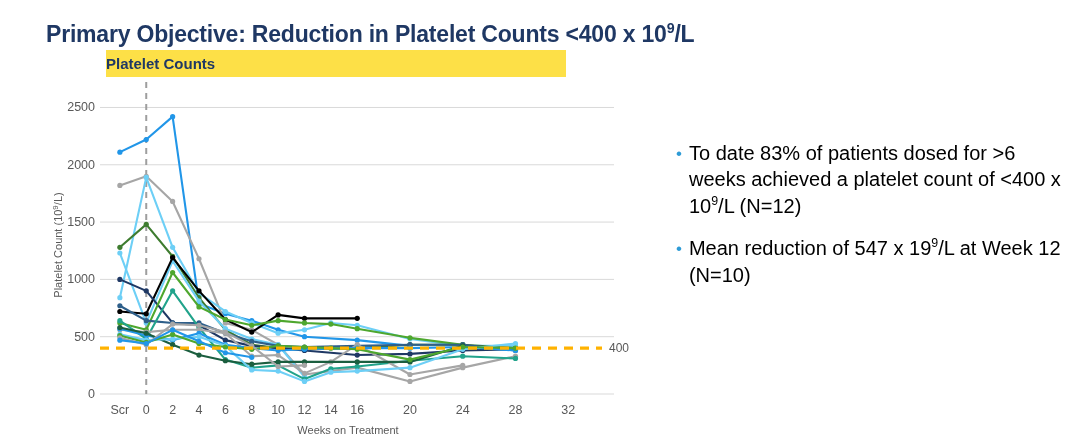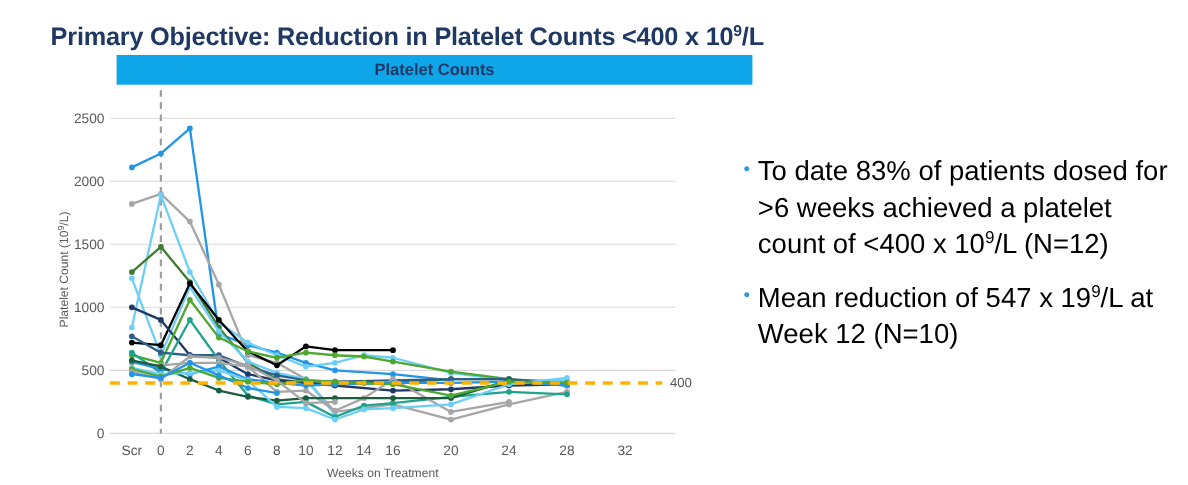--- a/index.html
+++ b/index.html
@@ -26,26 +26,26 @@
   .slide-title sup{font-size:0.62em;vertical-align:super;}
 
   .chart-panel{
     position:absolute;
     left:40px;top:50px;
     width:590px;height:385px;
   }
   .chart-banner{
     position:absolute;
     left:66px;top:0px;
-    width:578px;height:27px;
-    background:#0ea5e9;
+    width:460px;height:27px;
+    background:#fde047;
     color:#1F3864;
     font-weight:bold;
     font-size:15px;
-    display:flex;align-items:center;justify-content:center;
+    display:flex;align-items:center;justify-content:flex-start;
   }
 
   .plot-wrap{position:absolute;left:0;top:30px;width:590px;height:355px;}
   svg.plot{display:block;}
 
   .ylabel-text{
     font-size:11px;fill:#595959;
     font-family:"Liberation Sans", sans-serif;
   }
   .ytick{
@@ -80,21 +80,21 @@
   }
   .bullet-dot{
     color:#2E9BD6;
     font-size:17px;
     line-height:1;
     margin-right:7px;
     margin-top:5px;
     flex:0 0 auto;
   }
   .bullet-text{
-    font-size:25px;
+    font-size:20px;
     color:#000000;
     line-height:1.32;
     font-family:"Liberation Sans", sans-serif;
   }
   .bullet-text sup{font-size:0.62em;vertical-align:super;}
 </style>
 </head>
 <body>
 
 <div id="slide">

